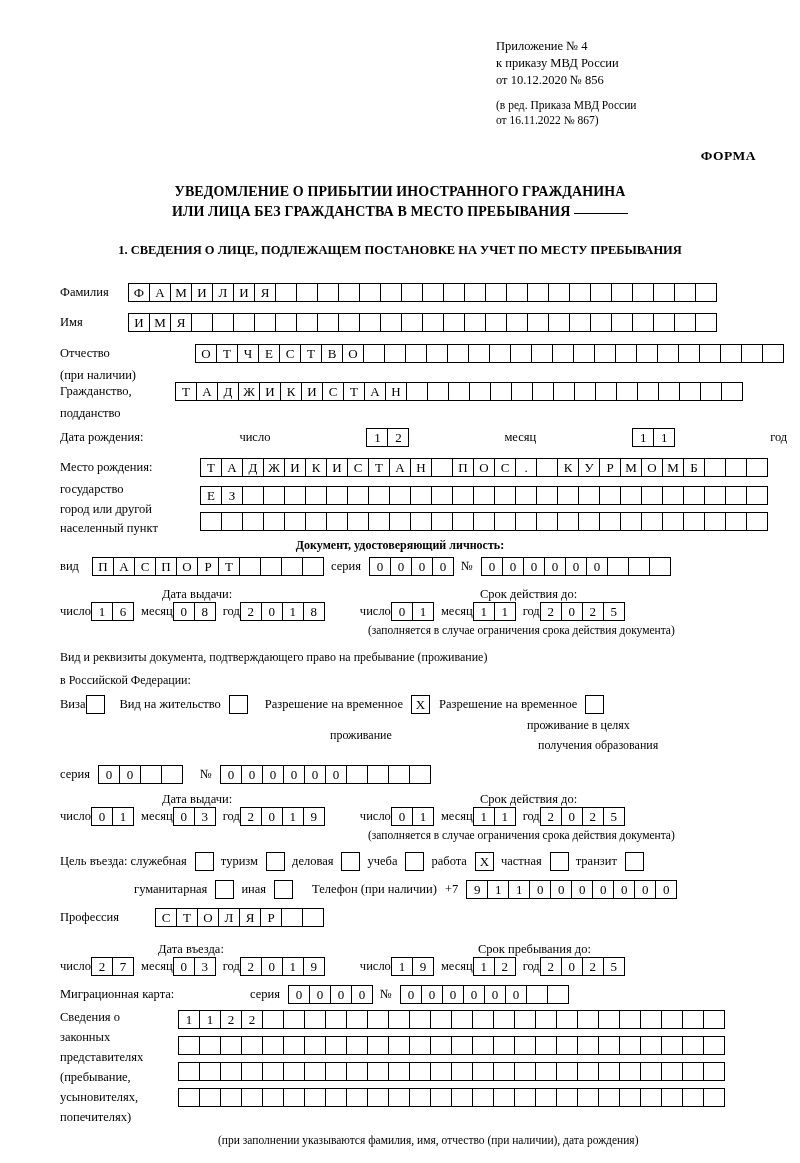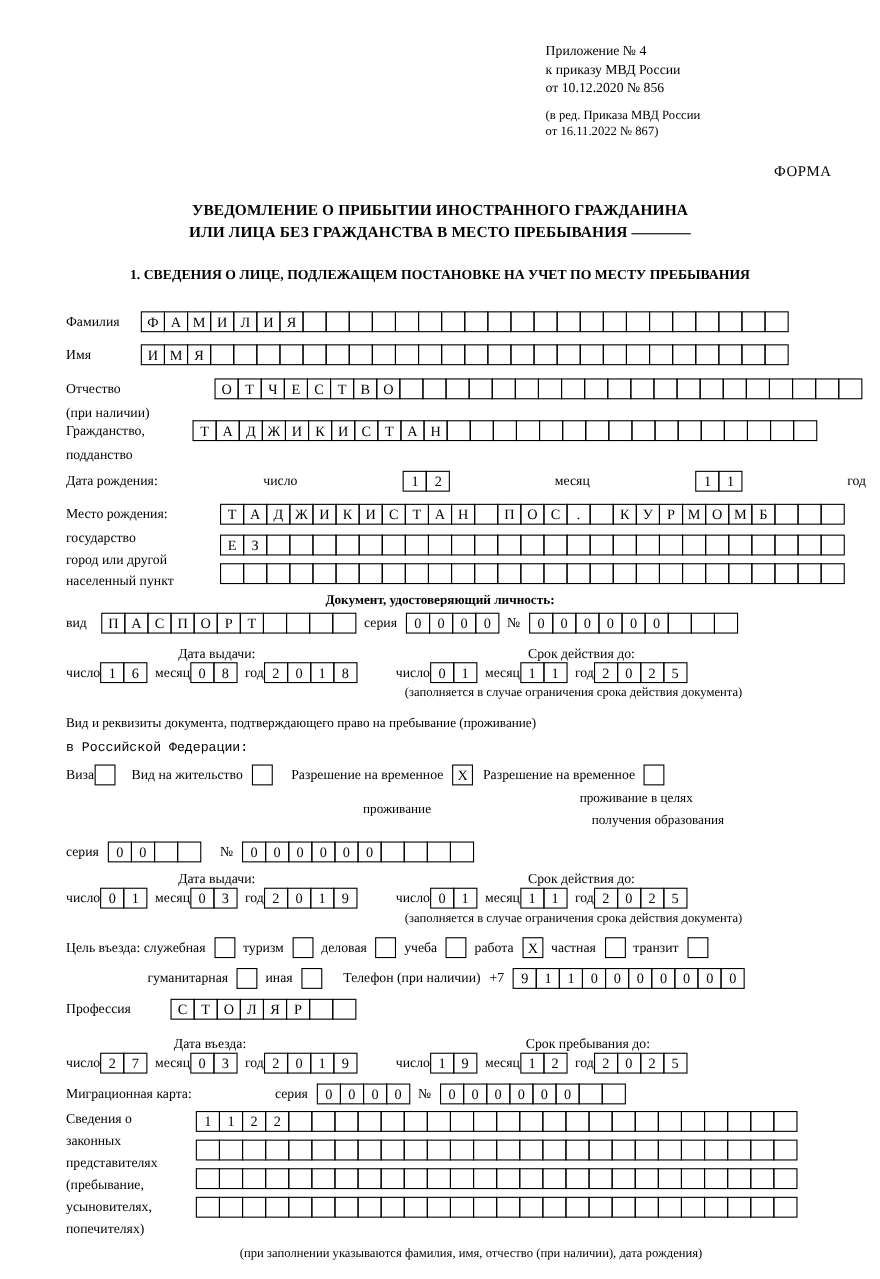--- a/index.html
+++ b/index.html
@@ -30,21 +30,21 @@
     width: 260px;
     font-size: 12.5px;
     line-height: 1.35;
     text-align: left;
   }
   .hdr .grp2 { margin-top: 9px; font-size: 11.5px; }
   .forma {
     position: absolute;
     top: 148px;
     right: 44px;
-    font-weight: normal;
+    font-weight: bold;
     font-size: 13.5px;
     letter-spacing: 0.5px;
   }
   .title {
     position: absolute;
     top: 182px;
     left: 0;
     width: 800px;
     text-align: center;
     font-weight: bold;
@@ -486,21 +486,21 @@
         <span class="cell">2</span>
         <span class="cell">0</span>
         <span class="cell">2</span>
         <span class="cell">5</span>
       </span>
   </div>
 
   <div class="footnote" style="top:624px; left:368px;">(заполняется в случае ограничения срока действия документа)</div>
 
   <div class="multiline-label" style="top:648px; left:60px; font-size:12px;">Вид и реквизиты документа, подтверждающего право на пребывание (проживание)</div>
-  <div class="multiline-label" style="top:671px; left:60px; font-size:12px;font-family:Liberation Mono, monospace;">в Российской Федерации:</div>
+  <div class="multiline-label" style="top:671px; left:60px; font-size:12px;">в Российской Федерации:</div>
 
   <div class="row" style="top:695px; left:60px;">
     <span class="lbl">Виза</span>
     <span class="boxes">
         <span class="cell chk"></span>
       </span>
     <span style="width:16px;"></span>
     <span class="lbl">Вид на жительство</span>
     <span class="gap"></span>
     <span class="boxes">

